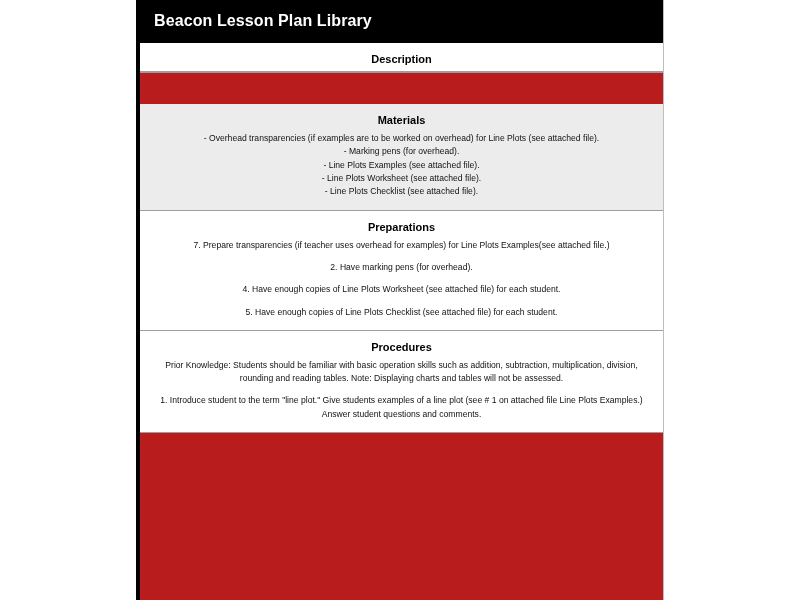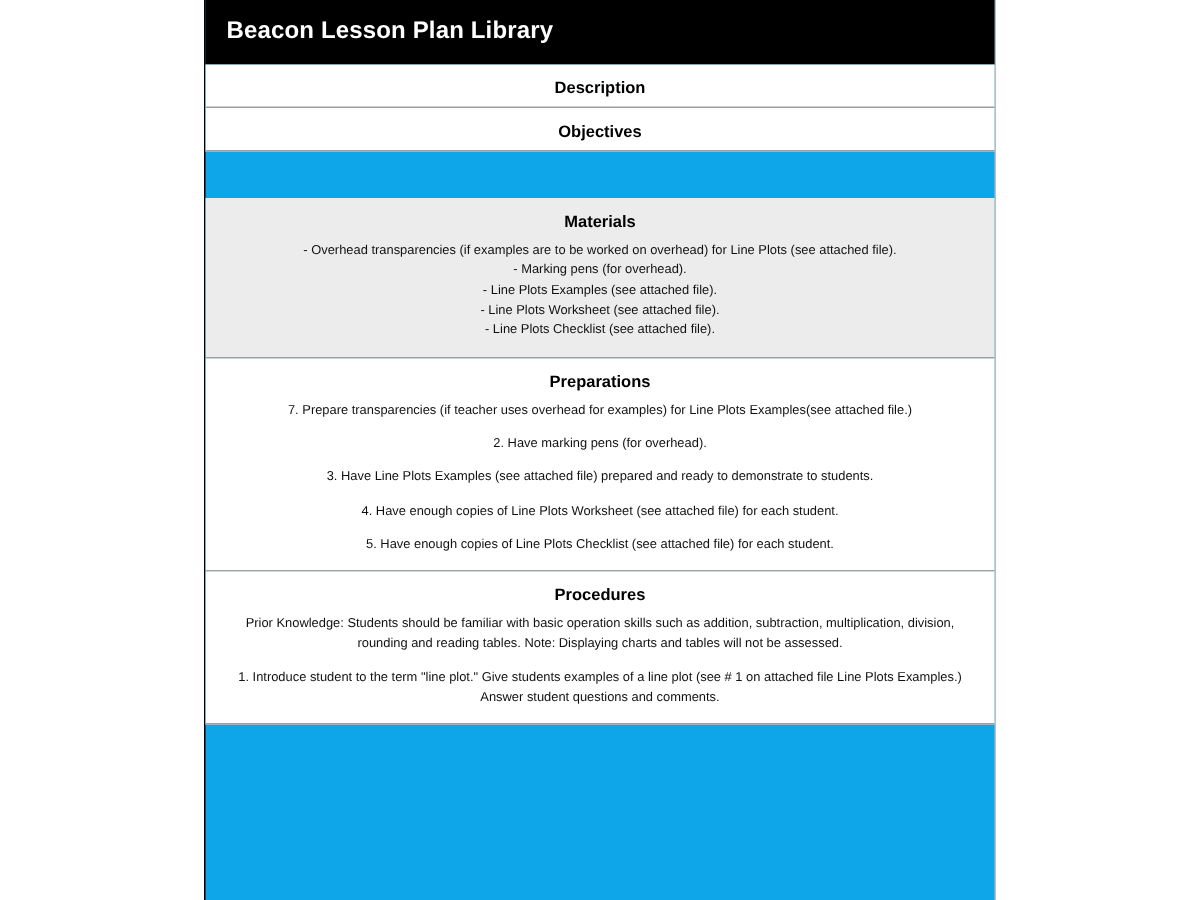--- a/index.html
+++ b/index.html
@@ -16,22 +16,22 @@
     height: 600px;
     background: #ffffff;
     overflow: hidden;
   }
   .doc {
     position: absolute;
     left: 136px;
     top: 0px;
     width: 528px;
     height: 600px;
-    background: #0ea5e9;
-    border-left: 1px solid #000000;
+    background: #b91c1c;
+    border-left: 4px solid #000000;
     border-right: 1px solid #bdbdbd;
     box-sizing: border-box;
   }
   .titlebar {
     background: #000000;
     color: #ffffff;
     padding: 12px 14px 13px 14px;
     box-sizing: border-box;
   }
   .titlebar-text {
@@ -88,40 +88,38 @@
     <div class="titlebar">
       <div class="titlebar-text">Beacon Lesson Plan Library</div>
     </div>
 
 
     <div class="section plain">
       <div class="section-head">Description</div>
     </div>
 
     <div class="section plain">
-      <div class="section-head">Objectives</div>
     </div>
 
     <div class="section shaded">
       <div class="section-head">Materials</div>
       <div class="section-body">
         <p class="tight" style="white-space: pre-line;">- Overhead transparencies (if examples are to be worked on overhead) for Line Plots (see attached file).
 - Marking pens (for overhead).
 - Line Plots Examples (see attached file).
 - Line Plots Worksheet (see attached file).
 - Line Plots Checklist (see attached file).</p>
       </div>
     </div>
 
     <div class="section plain">
       <div class="section-head">Preparations</div>
       <div class="section-body">
         <p>7. Prepare transparencies (if teacher uses overhead for examples) for Line Plots Examples(see attached file.)</p>
         <p>2. Have marking pens (for overhead).</p>
-        <p>3. Have Line Plots Examples (see attached file) prepared and ready to demonstrate to students.</p>
         <p>4. Have enough copies of Line Plots Worksheet (see attached file) for each student.</p>
         <p>5. Have enough copies of Line Plots Checklist (see attached file) for each student.</p>
       </div>
     </div>
 
     <div class="section plain">
       <div class="section-head">Procedures</div>
       <div class="section-body">
         <p>Prior Knowledge: Students should be familiar with basic operation skills such as addition, subtraction, multiplication, division, rounding and reading tables. Note: Displaying charts and tables will not be assessed.</p>
         <p>1. Introduce student to the term "line plot." Give students examples of a line plot (see # 1 on attached file Line Plots Examples.) Answer student questions and comments.</p>

